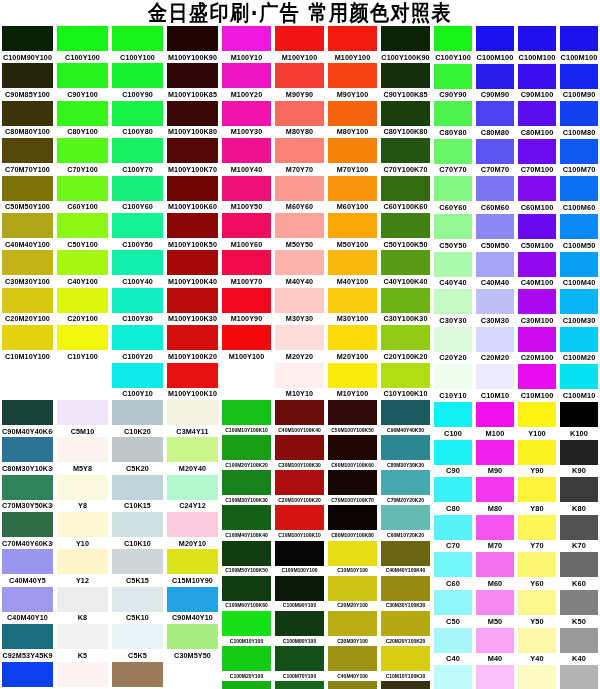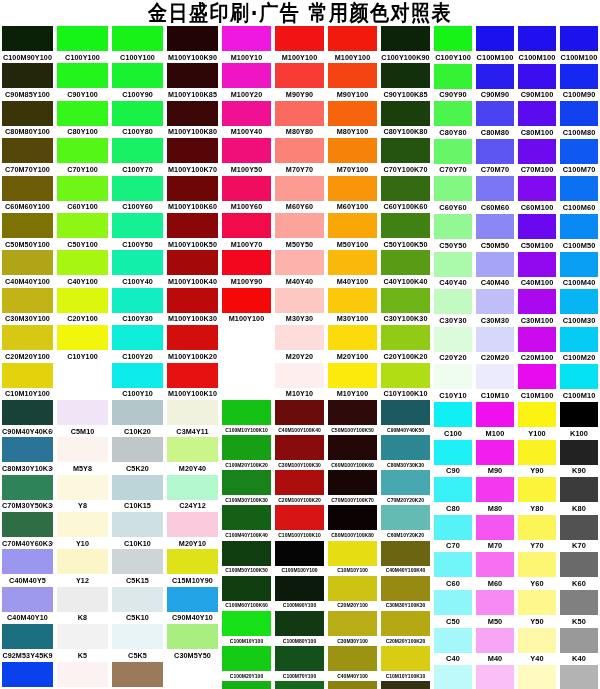--- a/index.html
+++ b/index.html
@@ -118,24 +118,20 @@
             </div>
             <div class="cell">
               <div class="swatch" title="C80M80Y100" style="background: rgb(59, 52, 9);"></div>
               <div class="lbl">C80M80Y100</div>
             </div>
             <div class="cell">
               <div class="swatch" title="C70M70Y100" style="background: rgb(85, 71, 9);"></div>
               <div class="lbl">C70M70Y100</div>
             </div>
             <div class="cell">
-              <div class="swatch" title="C60M60Y100" style="background: rgb(108, 92, 7);"></div>
-              <div class="lbl">C60M60Y100</div>
-            </div>
-            <div class="cell">
               <div class="swatch" title="C50M50Y100" style="background: rgb(125, 115, 5);"></div>
               <div class="lbl">C50M50Y100</div>
             </div>
             <div class="cell">
               <div class="swatch" title="C40M40Y100" style="background: rgb(176, 165, 22);"></div>
               <div class="lbl">C40M40Y100</div>
             </div>
             <div class="cell">
               <div class="swatch" title="C30M30Y100" style="background: rgb(194, 179, 23);"></div>
               <div class="lbl">C30M30Y100</div>
@@ -413,20 +409,24 @@
     <div class="band">
       <div class="group g2">
           <div class="col">
             <div class="cell">
               <div class="swatch" title="M100Y10" style="background: rgb(238, 24, 224);"></div>
               <div class="lbl">M100Y10</div>
             </div>
             <div class="cell">
               <div class="swatch" title="M100Y20" style="background: rgb(238, 21, 196);"></div>
               <div class="lbl">M100Y20</div>
+            </div>
+            <div class="cell">
+              <div class="swatch" title="M100Y30" style="background: rgb(239, 19, 171);"></div>
+              <div class="lbl">M100Y30</div>
             </div>
             <div class="cell">
               <div class="swatch" title="M100Y40" style="background: rgb(239, 17, 145);"></div>
               <div class="lbl">M100Y40</div>
             </div>
             <div class="cell">
               <div class="swatch" title="M100Y50" style="background: rgb(240, 15, 120);"></div>
               <div class="lbl">M100Y50</div>
             </div>
             <div class="cell">

